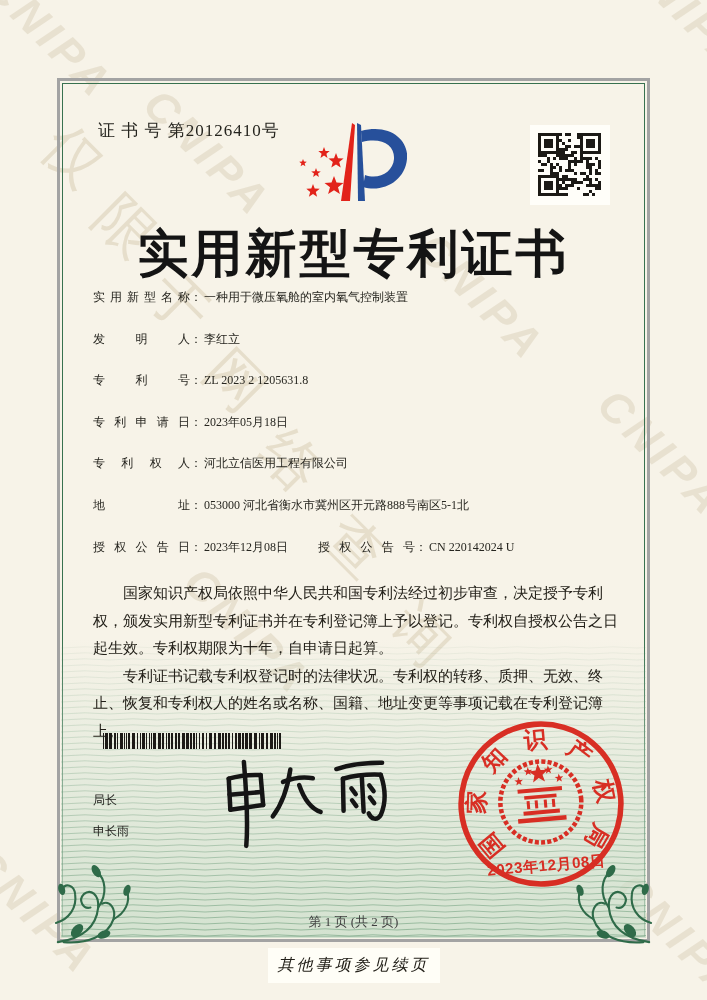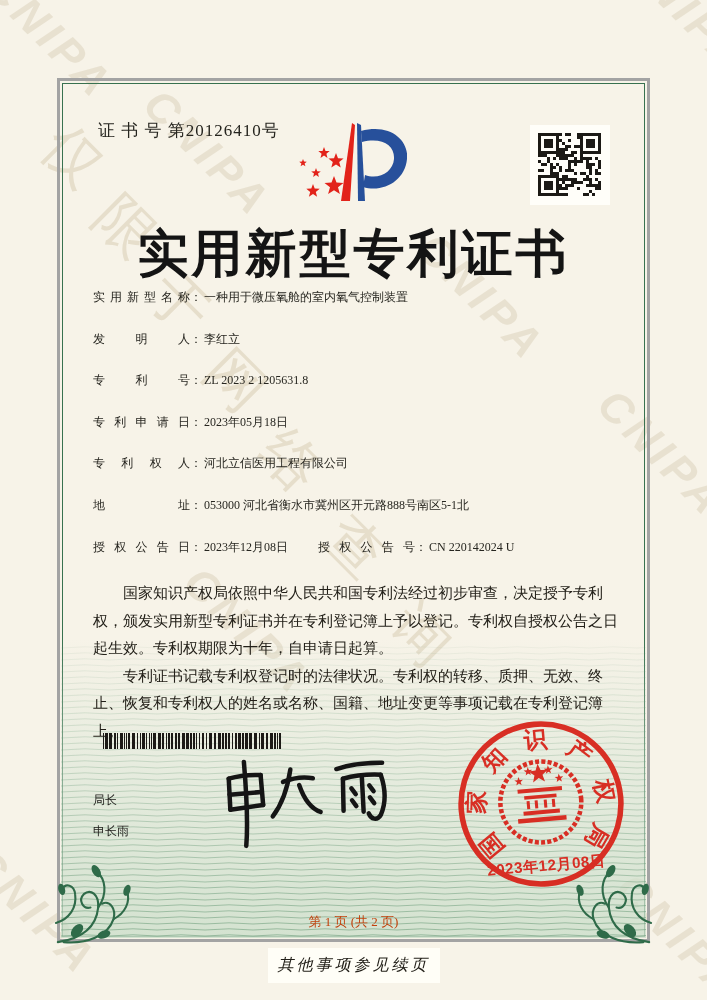--- a/index.html
+++ b/index.html
@@ -47,21 +47,21 @@
 
   .barcode{position:absolute;left:43px;top:652px;z-index:2;}
   .signer{position:absolute;left:33px;top:704px;z-index:2;font-family:Liberation Sans, sans-serif;
           font-size:12px;color:#1c1b18;line-height:31px;}
   .signature{position:absolute;left:140px;top:670px;z-index:3;}
 
   .seal{position:absolute;left:394px;top:636px;z-index:4;transform:rotate(-5deg);opacity:.95;}
   .seal-ch{font-size:23px;font-weight:bold;fill:#d8251b;font-family:"Liberation Sans",sans-serif;}
   .seal-date{font-size:15px;font-weight:bold;fill:#d8251b;font-family:"Liberation Sans",sans-serif;letter-spacing:.5px;}
 
-  .pagenum{position:absolute;left:0;bottom:8px;width:100%;text-align:center;font-size:13px;color:#c2410c;z-index:2;}
+  .pagenum{position:absolute;left:0;bottom:8px;width:100%;text-align:center;font-size:13px;color:#404040;z-index:2;}
 
   .note{position:absolute;left:0;top:948px;width:100%;text-align:center;z-index:2;}
   .note span{display:inline-block;background:#fffef7;padding:7px 10px;font-size:16px;font-style:italic;
              letter-spacing:3px;color:#232019;}
 </style>
 </head>
 <body>
 
 <div class="page">
 

